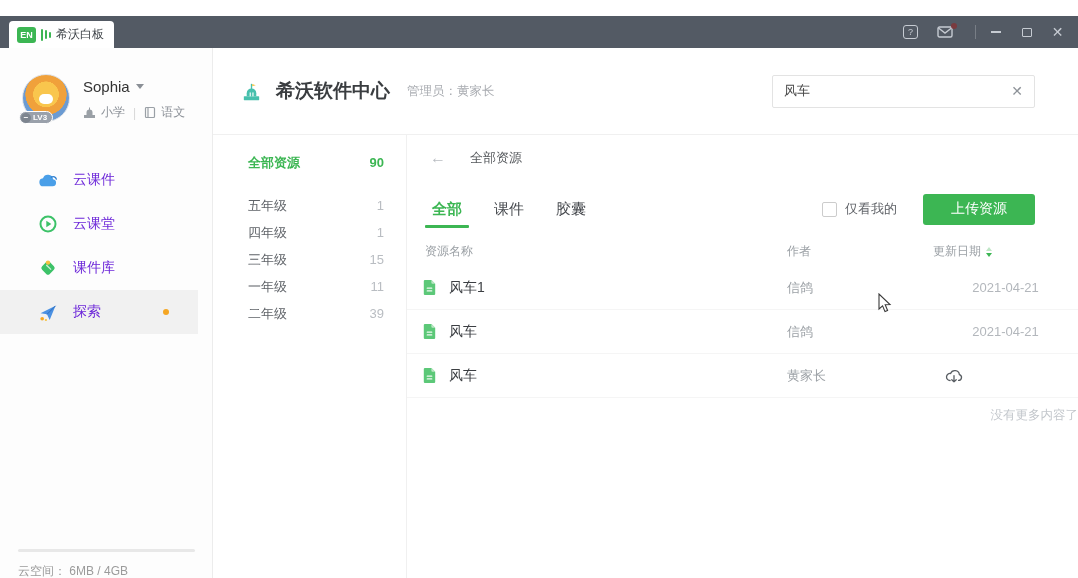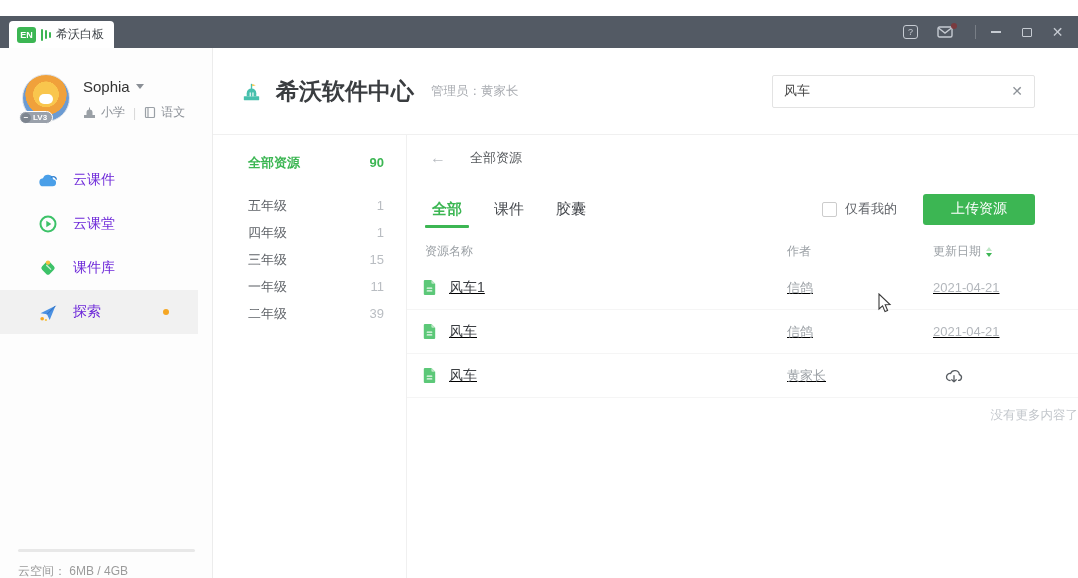--- a/index.html
+++ b/index.html
@@ -51,21 +51,21 @@
   .nav-dot { position:absolute; right:29px; top:19px; width:6px; height:6px; border-radius:50%; background:#f5a623; }
 
   .storage { position:absolute; left:18px; bottom:14px; width:177px; }
   .storage-bar { height:3px; background:#e8e8e8; border-radius:2px; }
   .storage-text { margin-top:11px; font-size:12px; color:#9b9b9b; }
 
   
   .main { flex:1; display:flex; flex-direction:column; min-width:0; }
   .main-header { height:87px; display:flex; align-items:center; padding:0 43px 0 27px; border-bottom:1px solid #f0f0f0; }
   .center-icon { display:flex; flex:none; }
-  .center-title { font-size:23px; font-weight:600; color:#3a3d40; margin-left:13px; }
+  .center-title { font-size:19px; font-weight:600; color:#3a3d40; margin-left:13px; }
   .admin-text { font-size:12.5px; color:#aaadb2; margin-left:17px; }
   .search-box { margin-left:auto; width:263px; height:33px; border:1px solid #e3e3e3; border-radius:2px; background:#fff; display:flex; align-items:center; padding:0 11px; }
   .search-box input { border:none; outline:none; flex:1; font-size:13px; color:#4a4a4a; font-family:inherit; background:transparent; }
   .search-clear { color:#8d9298; font-size:14px; cursor:pointer; line-height:1; }
 
   .main-body { flex:1; display:flex; min-height:0; }
   .cat-panel { width:194px; flex:none; border-right:1px solid #f0f0f0; padding-top:11px; }
   .cat-item { height:27px; display:flex; align-items:center; justify-content:space-between; padding:0 22px 0 35px; font-size:13px; color:#5f6368; cursor:pointer; }
   .cat-item .cat-count { color:#b9bdc2; font-size:13px; }
   .cat-item.active { height:33px; margin-bottom:13px; }
@@ -87,25 +87,25 @@
   .upload-btn { margin-left:26px; width:112px; height:31px; background:#3cb653; color:#fff; border:none; border-radius:3px; font-size:14px; font-family:inherit; cursor:pointer; }
 
   .table-header { height:29px; display:flex; align-items:center; padding-left:18px; font-size:12px; color:#9b9fa3; color:#9ba0a5; }
   .col-name { flex:1; min-width:0; }
   .col-author { width:146px; flex:none; }
   .col-date { width:145px; flex:none; display:flex; align-items:center; gap:5px; }
   .sort-icon { display:inline-flex; flex-direction:column; gap:2px; }
   .sort-icon .up { width:0; height:0; border-left:3.5px solid transparent; border-right:3.5px solid transparent; border-bottom:4px solid #bfe6c6; }
   .sort-icon .down { width:0; height:0; border-left:3.5px solid transparent; border-right:3.5px solid transparent; border-top:4px solid #3cb653; }
 
-  .table-row { height:44px; display:flex; align-items:center; padding-left:13px; border-bottom:1px solid #f5f5f5; cursor:pointer;text-decoration:underline; }
+  .table-row { height:44px; display:flex; align-items:center; padding-left:13px; border-bottom:1px solid #f5f5f5; cursor:pointer; }
   .row-name { flex:1; min-width:0; display:flex; align-items:center; font-size:14px; color:#3c3f43; }
   .file-icon { display:flex; margin-right:10px; flex:none; }
   .row-author { width:146px; flex:none; font-size:13px; color:#9ba0a5;margin-left:42px; }
-  .row-date { width:145px; flex:none; font-size:13px; color:#b3b7bc; }
+  .row-date { width:145px; flex:none; font-size:13px; color:#b3b7bc;text-align:center; }
   .download-ic { margin-left:11px; display:flex; cursor:pointer; }
 
   .empty-note { text-align:right; margin-top:9px; font-size:12.5px; color:#c3c7cc; }
 
   .cursor { position:absolute; left:878px; top:293px; pointer-events:none; z-index:99; }
 </style>
 </head>
 <body>
 
 <div class="titlebar">

